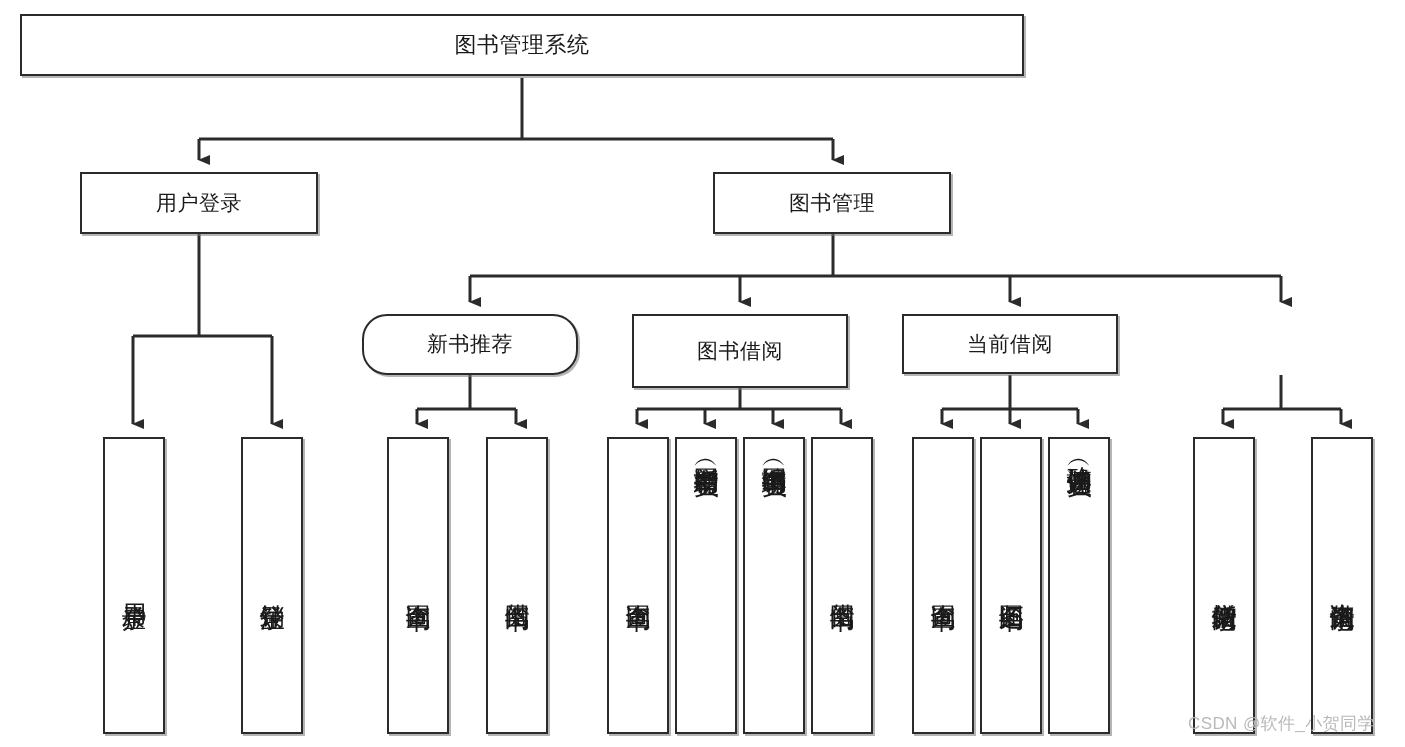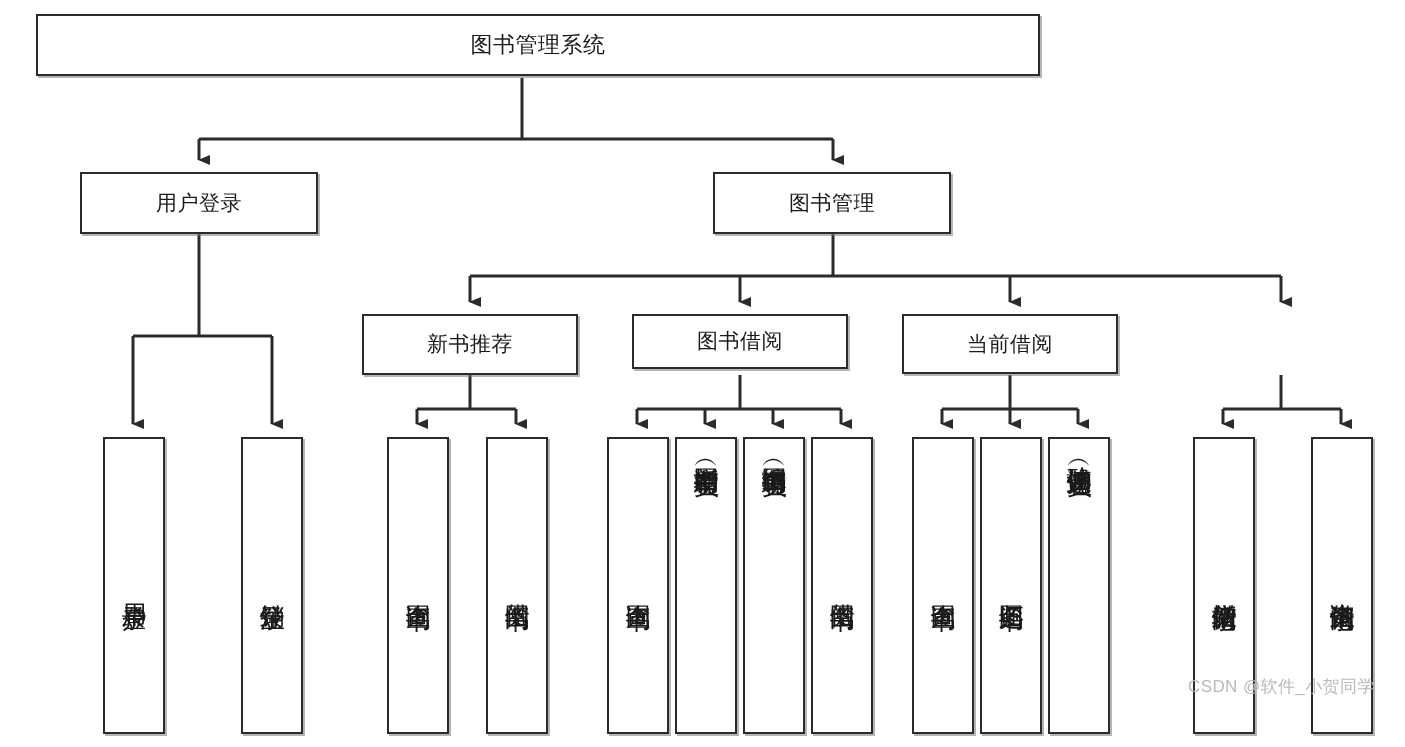--- a/index.html
+++ b/index.html
@@ -53,21 +53,21 @@
   .node.root .label { font-size: 22px; }
   .node.leaf {
     align-items: flex-start;
     justify-content: center;
     padding-top: 8px;
   }
   .node.leaf.centered { align-items: center; padding-top: 0; }
   #watermark {
     position: absolute;
     left: 1188px;
-    top: 675px;
+    top: 712px;
     font-size: 17px;
     color: #b9b9b9;
     white-space: nowrap;
     letter-spacing: 0.4px;
     pointer-events: none;
   }
 </style>
 </head>
 <body>
 
@@ -116,35 +116,35 @@
       <path d="M 1010 409 L 1010 424" marker-end="url(#arw)"></path>
       <path d="M 1078 409 L 1078 424" marker-end="url(#arw)"></path>
 
       <path d="M 1281 375 L 1281 409"></path>
       <path d="M 1223 409 L 1341 409"></path>
       <path d="M 1223 409 L 1223 424" marker-end="url(#arw)"></path>
       <path d="M 1341 409 L 1341 424" marker-end="url(#arw)"></path>
     </g>
   </svg>
 
-  <div class="node root" style="left:20px; top:14px; width:1004px; height:62px;margin-left:16px;">
+  <div class="node root" style="left:20px; top:14px; width:1004px; height:62px;">
     <span class="label">图书管理系统</span>
   </div>
 
   <div class="node" style="left:80px; top:172px; width:238px; height:62px;">
     <span class="label">用户登录</span>
   </div>
   <div class="node" style="left:713px; top:172px; width:238px; height:62px;">
     <span class="label">图书管理</span>
   </div>
 
-  <div class="node" style="left:362px; top:314px; width:216px; height:61px;">
+  <div class="node" style="left:362px; top:314px; width:216px; height:61px;border-radius:25px;">
     <span class="label">新书推荐</span>
   </div>
-  <div class="node" style="left:632px; top:314px; width:216px; height:55px;">
+  <div class="node" style="left:632px; top:314px; width:216px; height:74px;">
     <span class="label">图书借阅</span>
   </div>
   <div class="node" style="left:902px; top:314px; width:216px; height:60px;">
     <span class="label">当前借阅</span>
   </div>
 
   <div class="node leaf centered" style="left:103px; top:437px; width:62px; height:297px;">
     <span class="label">用户登录</span>
   </div>
   <div class="node leaf centered" style="left:241px; top:437px; width:62px; height:297px;">

